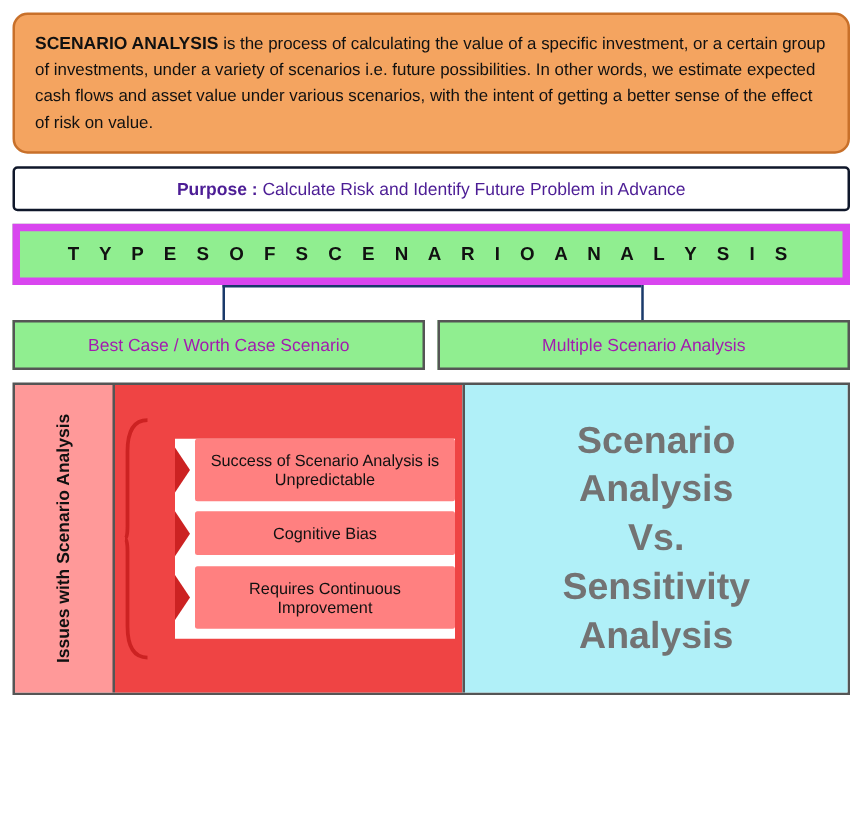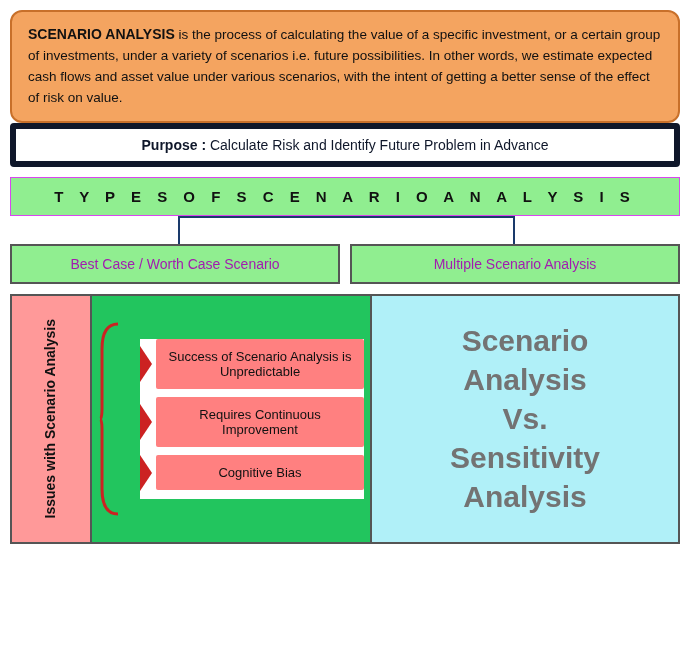--- a/index.html
+++ b/index.html
@@ -10,47 +10,48 @@
       min-height: 661px;
       padding: 10px;
     }
 
     
     .definition-box {
       background: #f4a460;
       border: 2px solid #c8702a;
       border-radius: 12px;
       padding: 12px 16px;
+      margin-bottom: 10px;
       font-size: 13.5px;
       line-height: 1.55;
       color: #111;
     }
     .definition-box .bold-title {
       font-weight: bold;
       font-size: 14px;
     }
 
     
     .purpose-box {
-      border: 6px solid #0f172a;
+      border: 2px solid #0f172a;
       border-radius: 4px;
       padding: 8px 16px;
       text-align: center;
       margin-bottom: 10px;
       font-size: 14px;
-      color: #0f172a;
+      color: #4c1d95;
     }
     .purpose-box .bold {
       font-weight: bold;
     }
 
     
     .types-header {
       background: #90ee90;
-      border: 1px solid #d946ef;
+      border: 6px solid #d946ef;
       padding: 10px 8px;
       text-align: center;
       letter-spacing: 6px;
       font-weight: bold;
       font-size: 15px;
       color: #111;
       margin-bottom: 0;
     }
 
     
@@ -189,43 +190,43 @@
     <span>Multiple Scenario Analysis</span>
   </div>
 </div>
 
 <div class="bottom-section">
 
   <div class="issues-column">
     <span class="issues-label">Issues with Scenario Analysis</span>
   </div>
 
-  <div style="display:flex; align-items:center; flex:1; max-width:295px; background:#22c55e; padding:10px 6px;gap:16px;">
+  <div style="display:flex; align-items:center; flex:1; max-width:295px; background:#ef4444; padding:10px 6px;gap:16px;">
 
     <svg width="22" height="210" viewBox="0 0 22 210" style="margin-right:4px; flex-shrink:0;">
       <path d="M20,10 Q4,10 4,35 L4,95 Q4,105 2,105 Q4,105 4,115 L4,175 Q4,200 20,200" fill="none" stroke="#cc2222" stroke-width="3"></path>
     </svg>
 
     <div class="issues-list-column" style="max-width:none; padding:0; flex:1;">
       <div class="issue-item-wrapper">
         <div class="arrow-shape"></div>
         <div class="issue-box">
           <span>Success of Scenario Analysis is Unpredictable</span>
         </div>
       </div>
       <div class="issue-item-wrapper">
         <div class="arrow-shape"></div>
         <div class="issue-box">
-          <span>Requires Continuous Improvement</span>
+          <span>Cognitive Bias</span>
         </div>
       </div>
       <div class="issue-item-wrapper">
         <div class="arrow-shape"></div>
         <div class="issue-box">
-          <span>Cognitive Bias</span>
+          <span>Requires Continuous Improvement</span>
         </div>
       </div>
     </div>
   </div>
 
   <div class="right-cyan-box">
     <div class="right-cyan-text">
       Scenario<br>Analysis<br>Vs.<br>Sensitivity<br>Analysis
     </div>
   </div>

